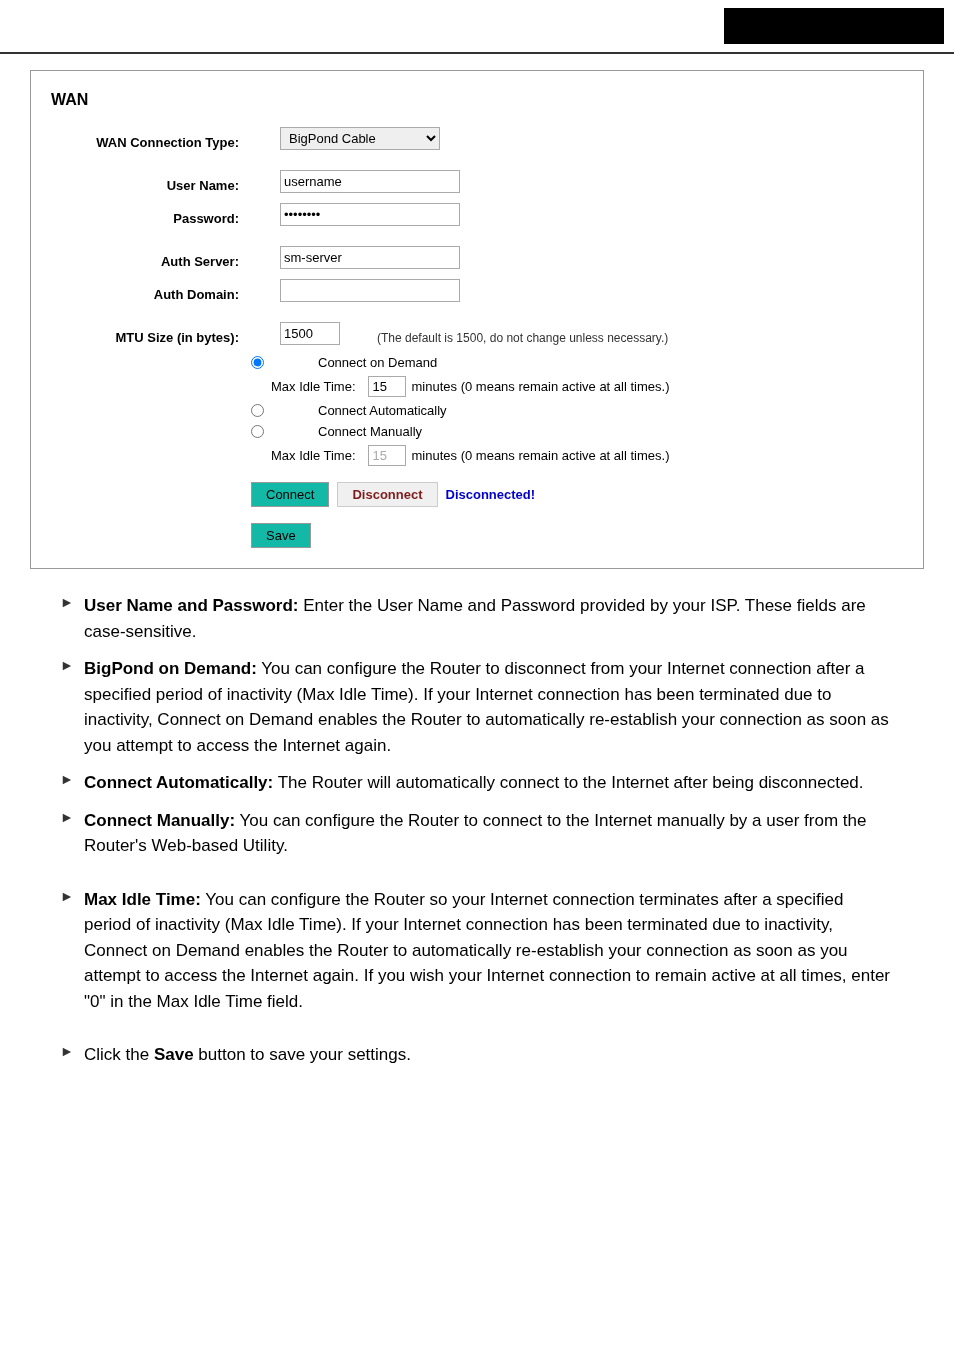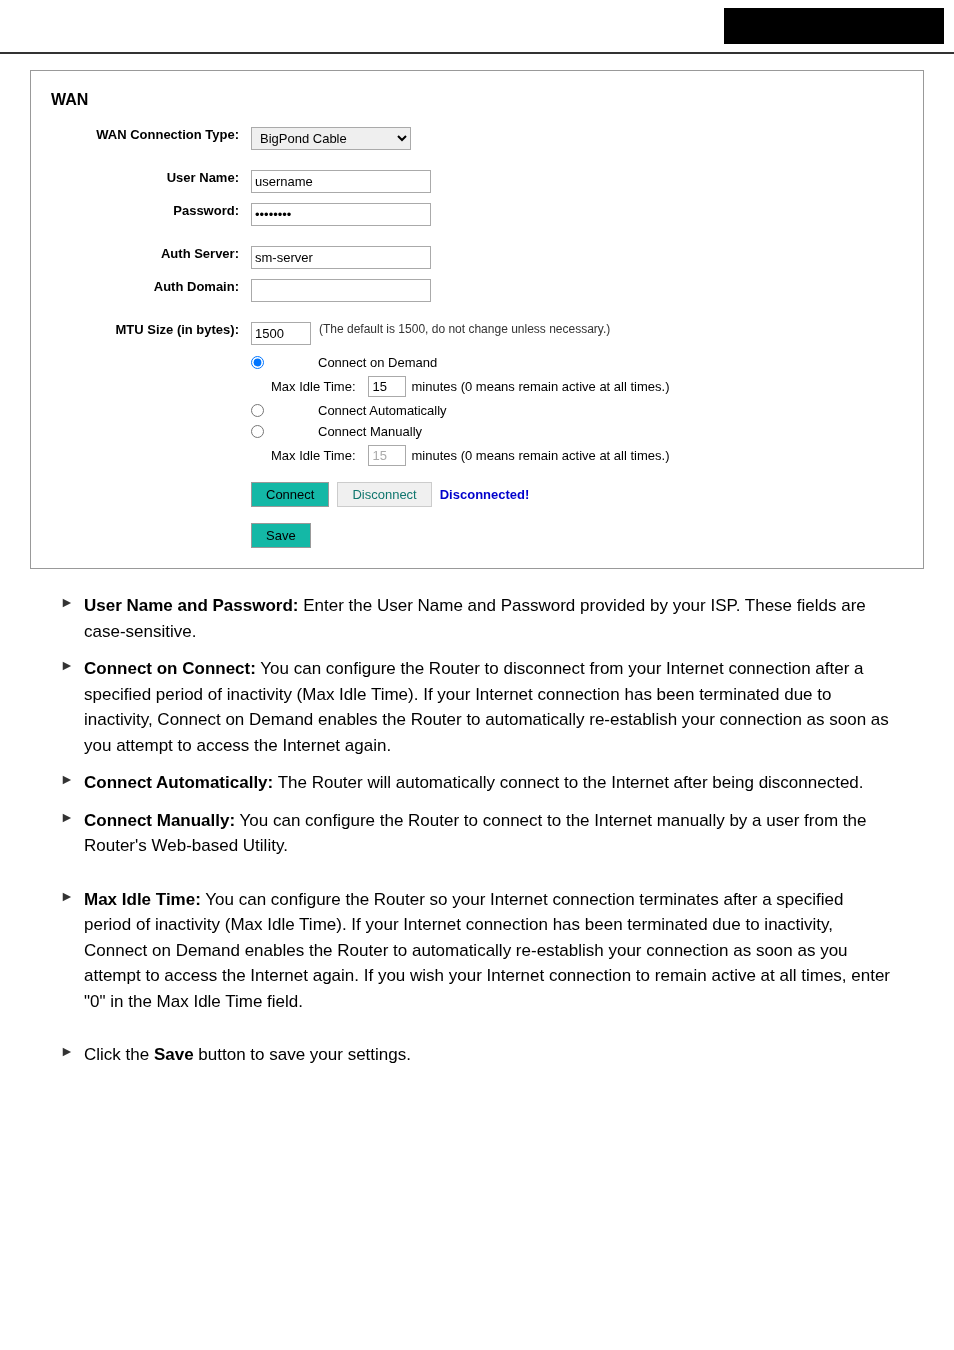--- a/index.html
+++ b/index.html
@@ -46,22 +46,23 @@
     }
     .wan-title {
       font-size: 16px;
       font-weight: bold;
       margin-bottom: 18px;
     }
 
     
     .form-row {
       display: flex;
-      align-items: flex-start;
+      align-items: flex-end;
       margin-bottom: 10px;
+      gap: 29px;
     }
     .form-label {
       text-align: right;
       min-width: 200px;
       padding-right: 12px;
       font-weight: bold;
       font-size: 13px;
     }
 
     input[type="text"],
@@ -133,24 +134,25 @@
       gap: 8px;
     }
     .btn {
       padding: 4px 14px;
       font-size: 13px;
       border: 1px solid #999;
       background: #14b8a6;
       cursor: pointer;
     }
     .btn-disabled {
-      color: #0f766e;
+      color: #7f1d1d;
       background: #f0f0f0;
       border: 1px solid #ccc;
       cursor: default;
+      font-weight: bold;
     }
     .disconnected-text {
       color: #0000cc;
       font-weight: bold;
       font-size: 13px;
     }
 
     
     .save-row {
       margin-top: 16px;
@@ -287,21 +289,21 @@
     <div class="desc-bullet">
       <span class="bullet-arrow">►</span>
       <span class="desc-text">
         <strong>User Name and Password:</strong> Enter the User Name and Password provided by your ISP. These fields are case-sensitive.
       </span>
     </div>
 
     <div class="desc-bullet">
       <span class="bullet-arrow">►</span>
       <span class="desc-text">
-        <strong>Connect on Connect:</strong> You can configure the Router to disconnect from your Internet connection after a specified period of inactivity (Max Idle Time). If your Internet connection has been terminated due to inactivity, Connect on Demand enables the Router to automatically re-establish your connection as soon as you attempt to access the Internet again.
+        <strong>BigPond on Demand:</strong> You can configure the Router to disconnect from your Internet connection after a specified period of inactivity (Max Idle Time). If your Internet connection has been terminated due to inactivity, Connect on Demand enables the Router to automatically re-establish your connection as soon as you attempt to access the Internet again.
       </span>
     </div>
 
     <div class="desc-bullet">
       <span class="bullet-arrow">►</span>
       <span class="desc-text">
         <strong>Connect Automatically:</strong> The Router will automatically connect to the Internet after being disconnected.
       </span>
     </div>
 

